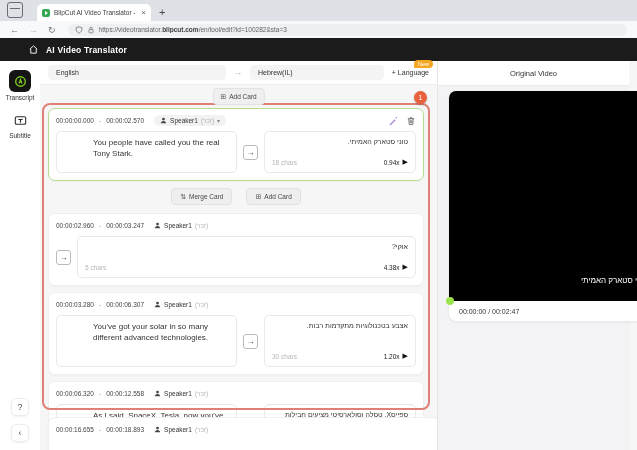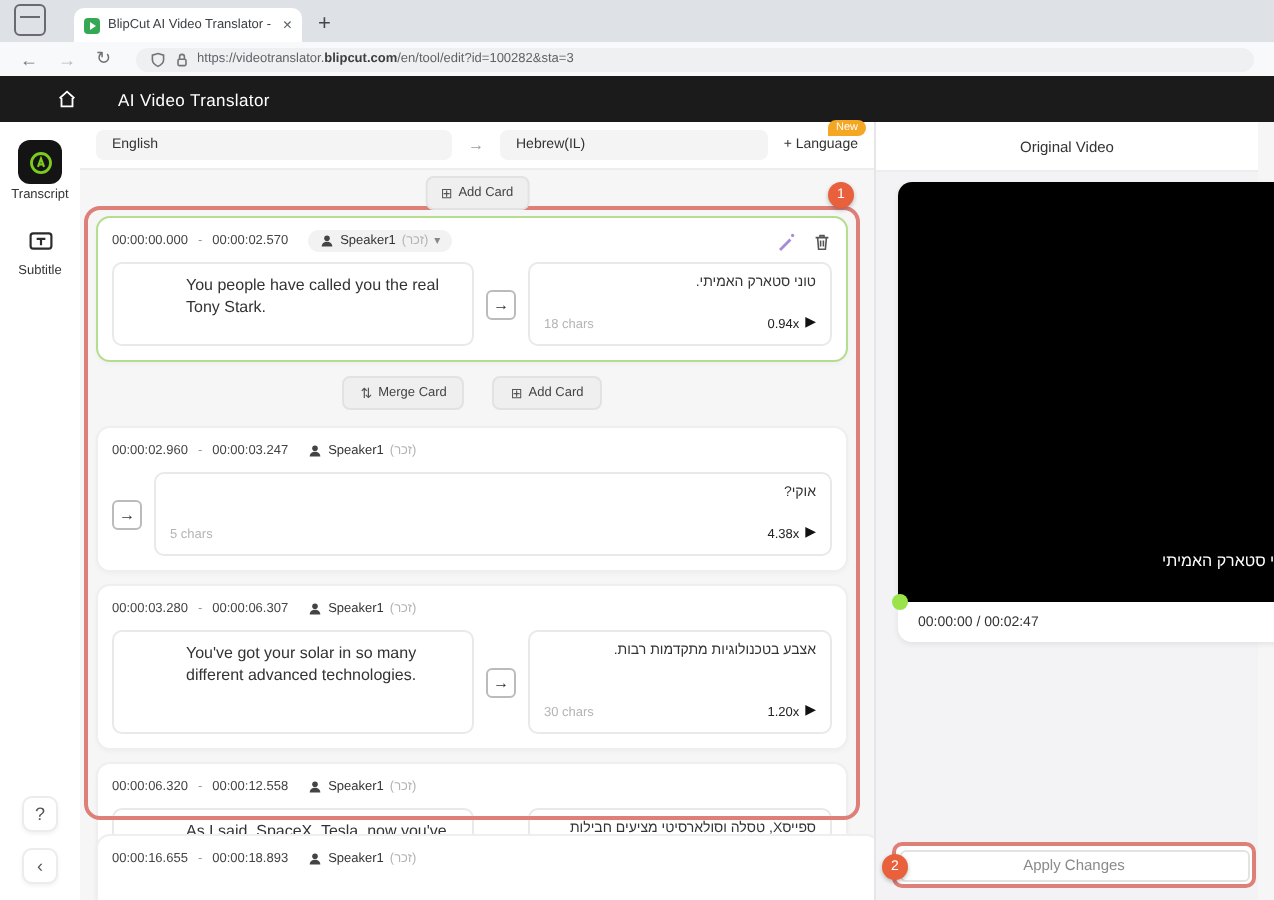--- a/index.html
+++ b/index.html
@@ -19,21 +19,21 @@
   .tab-close{font-size:8px;color:#5f6368;flex:none;}
   .newtab-btn{font-size:11px;color:#44474c;margin:0 0 2px 8px;line-height:14px;}
   .navbar{position:absolute;left:0;top:21px;width:637px;height:17px;background:#f8f9fa;border-bottom:1px solid #dcdcdf;display:flex;align-items:center;}
   .nav-ic{font-size:9px;color:#70757a;margin-left:10px;}
   .nav-ic.dim{color:#b6b9bd;}
   .urlbar{flex:1;height:12px;margin:0 10px 0 12px;background:#eef0f2;border-radius:7px;display:flex;align-items:center;padding:0 7px;gap:4px;}
   .url-text{font-size:6.5px;color:#5f6368;white-space:nowrap;overflow:hidden;}
   .url-text b{color:#3c4043;}
   
   .appheader{position:absolute;left:0;top:38px;width:637px;height:23px;background:#1b1b1b;display:flex;align-items:center;gap:7px;padding-left:28px;box-sizing:border-box;}
-  .apptitle{color:#fff;font-size:8.5px;font-weight:normal;letter-spacing:.2px;margin-left:13px;}
+  .apptitle{color:#fff;font-size:8.5px;font-weight:bold;letter-spacing:.2px;}
   
   .sidebar{position:absolute;left:0;top:61px;width:40px;height:389px;background:#fff;}
   .side-item{display:flex;flex-direction:column;align-items:center;margin-top:9px;gap:2px;}
   .tile-dark{width:22px;height:22px;background:#141414;border-radius:6px;display:flex;align-items:center;justify-content:center;}
   .tile-light{width:20px;height:20px;background:#fff;border-radius:5px;display:flex;align-items:center;justify-content:center;}
   .side-label{font-size:6.5px;color:#333;}
   .side-bottom{position:absolute;left:0;bottom:8px;width:40px;display:flex;flex-direction:column;align-items:center;gap:8px;}
   .round-btn{width:16px;height:16px;border:1px solid #ececec;border-radius:5px;background:#fff;display:flex;align-items:center;justify-content:center;font-size:9px;color:#555;box-shadow:0 1px 2px rgba(0,0,0,.06);}
   
   .editor{position:absolute;left:40px;top:61px;width:397px;height:389px;background:#f6f6f7;}
@@ -328,17 +328,13 @@
 
 <div class="vpanel">
   <div class="vheader">Original Video</div>
   <div class="vcard">
     <div class="vscreen">
       <span class="vsub">טוני סטארק האמיתי</span>
       <span class="vdot"></span>
     </div>
     <div class="vtime">00:00:00 / 00:02:47</div>
   </div>
-  <div class="applywrap">
-    <div class="apply-btn">Apply Changes</div>
-    <div class="badge badge-2">2</div>
-  </div>
 </div>
 
 </body></html>

